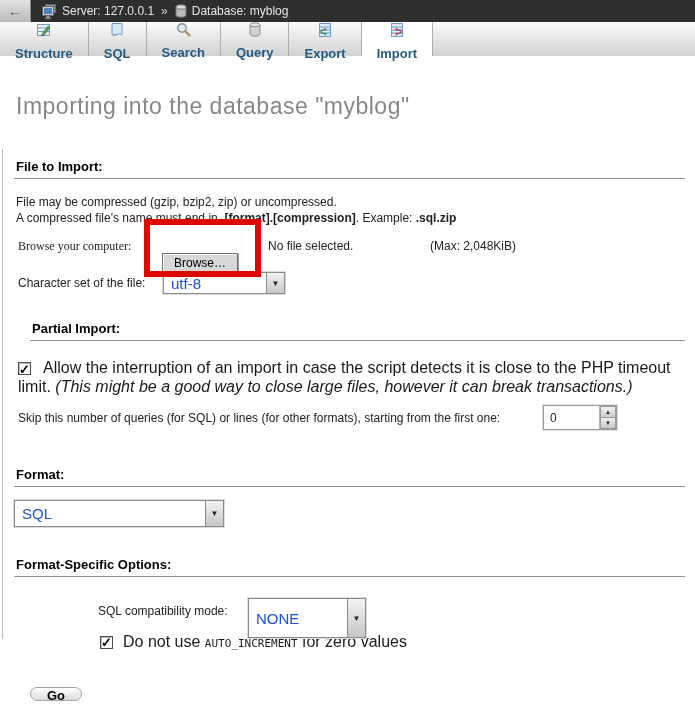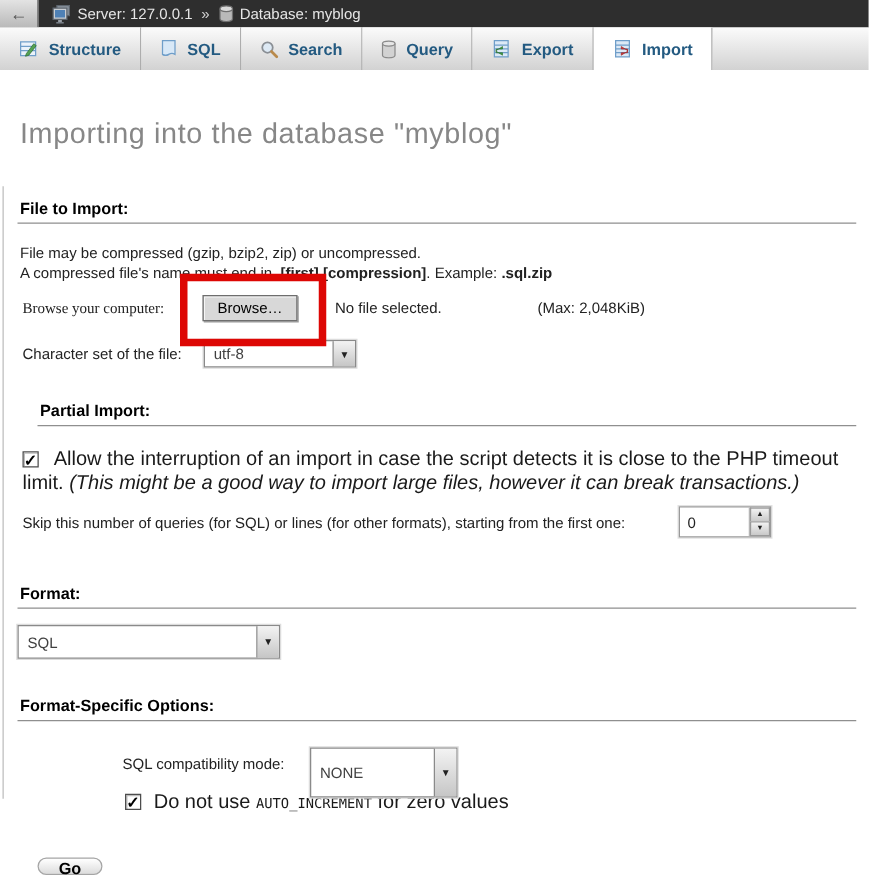--- a/index.html
+++ b/index.html
@@ -24,20 +24,21 @@
   
   .tabbar {
     height:34px; background:linear-gradient(#fbfbfb,#d2d2d2);
     display:flex; align-items:stretch;
   }
   .tab {
     display:flex; align-items:center; gap:8px; padding:0 15px;
     border-right:1px solid #adadad; cursor:pointer;
     color:#235a81; font-size:13px; font-weight:bold;
     background:linear-gradient(#fbfbfb,#d2d2d2);
+    flex-direction:column;
   }
   .tab.active { background:#fff;text-align:center; }
   .tab svg { display:block; }
   
   .content { position:relative; padding:0 10px 0 14px; }
   .left-rule { position:absolute; left:2px; top:56px; width:1px; height:490px; background:#bdbdbd; }
   h1.page-title {
     margin:37px 0 0 2px; font-size:23px; font-weight:normal; color:#878787; letter-spacing:0.5px;
   }
   .section-heading {
@@ -46,36 +47,36 @@
   }
   .sh-file   { margin-top:39px; }
   .sh-partial{ margin-top:27px;margin-left:16px; }
   .sh-format { margin-top:36px; }
   .sh-fso    { margin-top:30px; }
   .intro { margin-top:15px; font-size:12px; line-height:16px; color:#222; padding-left:2px; }
   .row { position:relative; font-size:12px; color:#222; }
   .browse-row { margin-top:9px; height:22px; }
   .browse-row .lbl { position:absolute; left:4px; top:0; line-height:22px;font-family:Liberation Serif, serif; }
   .browse-btn {
-    position:absolute; left:148px; top:1px; width:76px; height:21px;
+    position:absolute; left:148px; top:18px; width:76px; height:21px;
     background:#d8d8d8; border:1px solid #6e6e6e;
     box-shadow:inset 1px 1px 0 #f6f6f6, 1px 1px 0 #9a9a9a;
     font-size:12px; color:#000; text-align:center; line-height:19px; cursor:pointer;
     font-family:"Liberation Sans", sans-serif;
   }
   .no-file { position:absolute; left:254px; top:0; line-height:22px; }
   .max-size { position:absolute; left:416px; top:0; line-height:22px; }
   .charset-row { margin-top:15px; height:22px; }
   .charset-row .lbl { position:absolute; left:4px; top:0; line-height:22px; }
   
   .sel {
     display:flex; align-items:stretch; background:#fff;
     border:1px solid #8a8a8a; box-shadow:0 0 0 1px #dcdcdc; cursor:pointer;
   }
-  .sel .val { flex:1; font-size:12px; color:#404040; padding:0 0 0 7px; display:flex; align-items:center; overflow:hidden; }
+  .sel .val { flex:1; font-size:15px; color:#1d4ed8; padding:0 0 0 7px; display:flex; align-items:center; overflow:hidden; }
   .sel .arrow-btn {
     width:18px; background:linear-gradient(#f3f3f3,#c6c6c6);
     border-left:1px solid #8a8a8a; display:flex; align-items:center; justify-content:center;
     font-size:8px; color:#222;
   }
   .sel-charset { position:absolute; left:149px; top:0; width:122px; height:22px; }
   .sel-format  { margin-top:13px; margin-left:0; width:210px; height:27px; }
   .sel-compat  { position:absolute; left:234px; top:0; width:118px; height:40px; }
   
   .cbx {
@@ -214,42 +215,42 @@
 
 <div class="content">
   <div class="left-rule"></div>
 
   <h1 class="page-title">Importing into the database "myblog"</h1>
 
   
   <div class="section-heading sh-file">File to Import:</div>
   <div class="intro">
     <div>File may be compressed (gzip, bzip2, zip) or uncompressed.</div>
-    <div><span>A compressed file's name must end in </span><b class="inline">.[first].[compression]</b><span>. Example: </span><b class="inline">.sql.zip</b></div>
+    <div><span>A compressed file's name must end in </span><b class="inline">.[format].[compression]</b><span>. Example: </span><b class="inline">.sql.zip</b></div>
   </div>
 
   <div class="row browse-row">
     <span class="lbl">Browse your computer:</span>
     <button class="browse-btn">Browse…</button>
     <span class="no-file">No file selected.</span>
     <span class="max-size">(Max: 2,048KiB)</span>
   </div>
 
   <div class="row charset-row">
     <span class="lbl">Character set of the file:</span>
     <div class="sel sel-charset">
       <span class="val">utf-8</span>
       <span class="arrow-btn">▼</span>
     </div>
   </div>
 
   
   <div class="section-heading sh-partial">Partial Import:</div>
   <div class="allow-row">
-    <span class="cbx"></span><span>Allow the interruption of an import in case the script detects it is close to the PHP timeout limit. </span><span class="note-italic">(This might be a good way to import large files, however it can break transactions.)</span>
+    <span class="cbx"></span><span>Allow the interruption of an import in case the script detects it is close to the PHP timeout limit. </span><span class="note-italic">(This might be a good way to close large files, however it can break transactions.)</span>
   </div>
   <div class="row skip-row">
     <span class="lbl">Skip this number of queries (for SQL) or lines (for other formats), starting from the first one:</span>
     <div class="spinner">
       <span class="val">0</span>
       <span class="spin-btns">
         <span>▲</span>
         <span>▼</span>
       </span>
     </div>

